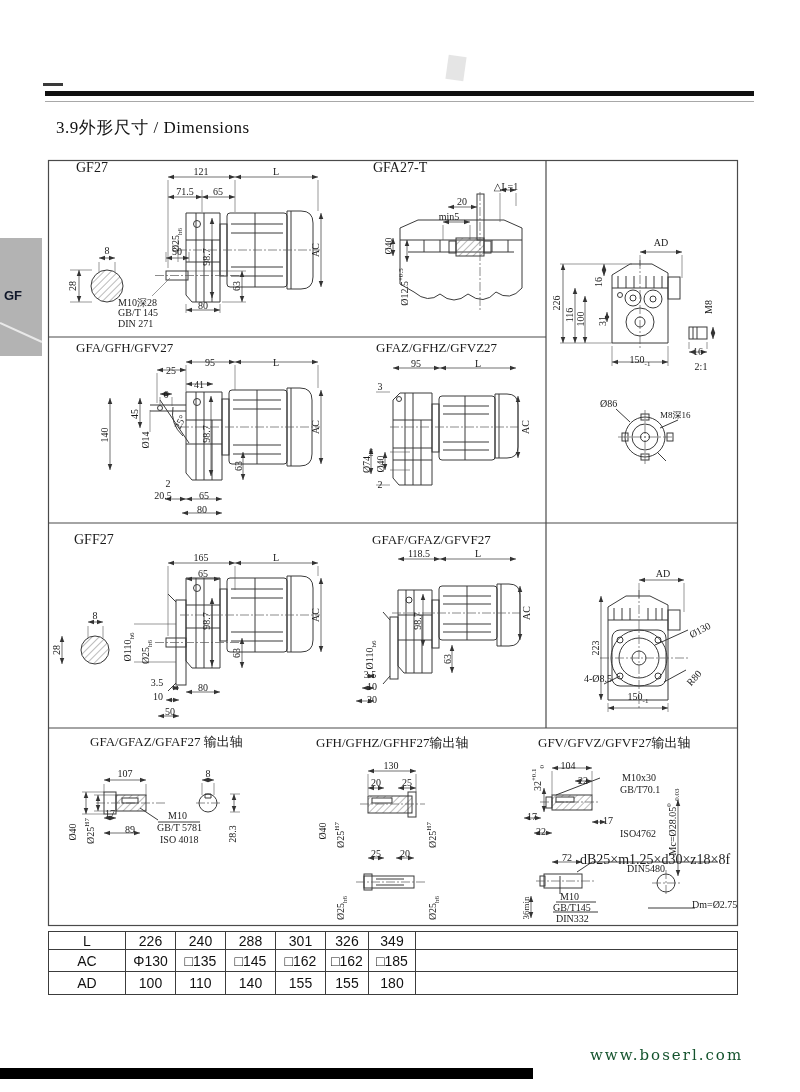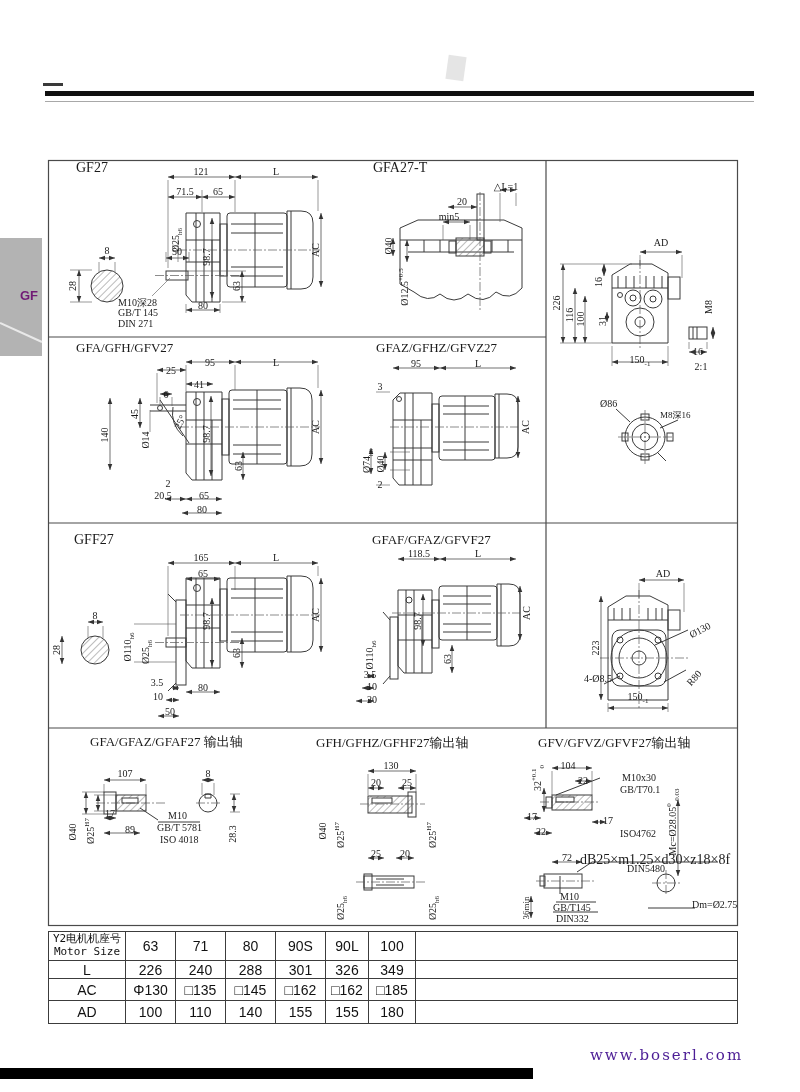--- a/index.html
+++ b/index.html
@@ -6,25 +6,25 @@
   .page{position:relative;width:800px;height:1092px;background:#ffffff;overflow:hidden;
         font-family:"Liberation Serif",serif;color:#1a1a1a;}
   
   .rule-thick{position:absolute;left:45px;top:91px;width:709px;height:5px;background:#101010;}
   .rule-thin{position:absolute;left:45px;top:101px;width:709px;height:1px;background:#a8a8a8;}
   .tl-dash{position:absolute;left:43px;top:83px;width:20px;height:3px;background:#3a3a3a;}
   .artifact{position:absolute;left:447px;top:56px;width:18px;height:24px;background:#cfcfcf;
             opacity:.55;transform:rotate(8deg);}
   .footer-bar{position:absolute;left:0;top:1068px;width:533px;height:11px;background:#000;}
   .website{position:absolute;left:590px;top:1046px;font-family:"DejaVu Serif",serif;
-           font-size:15px;letter-spacing:2px;color:#4c1d95;}
+           font-size:15px;letter-spacing:2px;color:#14532d;}
   .page-title{position:absolute;left:56px;top:116px;font-size:17px;color:#111;letter-spacing:.5px;}
   
   .side-tab{position:absolute;left:0;top:238px;width:42px;height:118px;background:#b3b3b3;}
-  .side-tab span{position:absolute;right:4px;top:50px;color:#701a75;font-family:"Liberation Sans",sans-serif;
+  .side-tab span{position:absolute;right:20px;top:50px;color:#0f172a;font-family:"Liberation Sans",sans-serif;
                  font-weight:bold;font-size:13px;}
   
   .c{position:absolute;transform:translateX(-50%);font-size:10px;white-space:nowrap;}
   .t{position:absolute;font-size:10px;white-space:nowrap;}
   .v{position:absolute;transform:translate(-50%,-50%) rotate(-90deg);font-size:10px;white-space:nowrap;}
   .vd28{position:absolute;transform:translate(-50%,-50%) rotate(-28deg);font-size:10px;white-space:nowrap;}
   .vd50{position:absolute;transform:translate(-50%,-50%) rotate(-48deg);font-size:10px;white-space:nowrap;}
   .vd62{position:absolute;transform:translate(-50%,-50%) rotate(-64deg);font-size:10px;white-space:nowrap;}
   .ttl{position:absolute;font-size:14px;white-space:nowrap;}
   .ttl2{position:absolute;font-size:13px;white-space:nowrap;}
@@ -41,20 +41,21 @@
 </style>
 </head>
 <body>
 
 <div class="page">
 
   <div class="tl-dash"></div>
   <div class="rule-thick"></div>
   <div class="rule-thin"></div>
   <div class="artifact"></div>
+  <div class="page-title">3.9外形尺寸 / Dimensions</div>
   <div class="side-tab">
     <span>GF</span>
   </div>
 
   <svg class="art" width="800" height="1092" viewBox="0 0 800 1092">
     <defs>
       <marker id="ar" viewBox="0 0 8 8" refX="8" refY="4" markerWidth="9" markerHeight="9" orient="auto-start-reverse">
         <path d="M0,1 L8,4 L0,7 z" fill="#333"></path>
       </marker>
       <pattern id="h45" width="5" height="5" patternUnits="userSpaceOnUse" patternTransform="rotate(45)">
@@ -475,33 +476,20 @@
       <col style="width:77px">
         <col style="width:50px">
         <col style="width:50px">
         <col style="width:50px">
       <col style="width:50px">
         <col style="width:43px">
         <col style="width:47px">
         <col style="width:322px">
     </colgroup>
     <tbody>
-        <tr style="height:29px">
-      <td class="hdr">
-        <div>Y2电机机座号</div>
-        <div>Motor Size</div>
-      </td>
-      <td>63</td>
-      <td>71</td>
-      <td>80</td>
-      <td>90S</td>
-      <td>90L</td>
-      <td>100</td>
-      <td class="empty" style="border-right:1px solid #3c3c3c;"></td>
-    </tr>
     <tr style="height:18px">
       <td>L</td>
       <td>226</td>
       <td>240</td>
       <td>288</td>
       <td>301</td>
       <td>326</td>
       <td>349</td>
       <td class="empty"></td>
     </tr>

